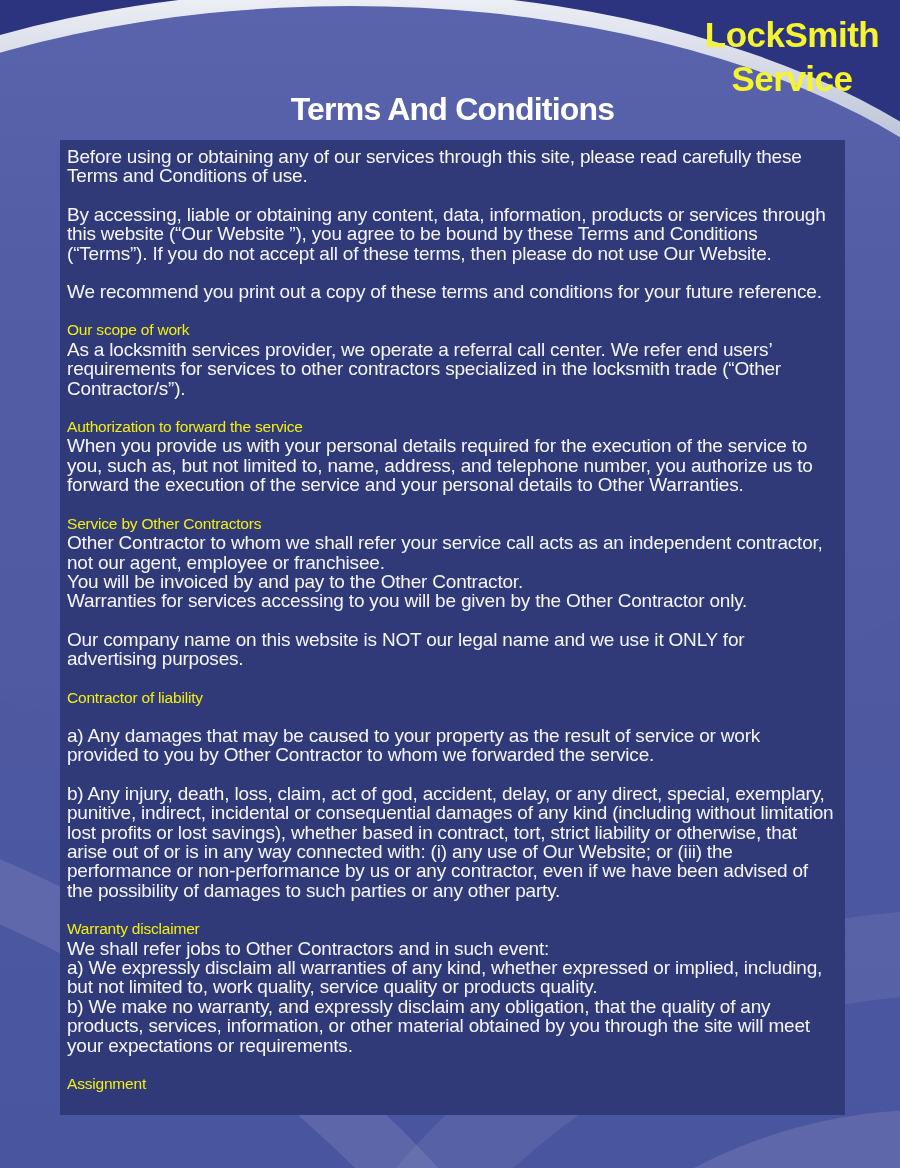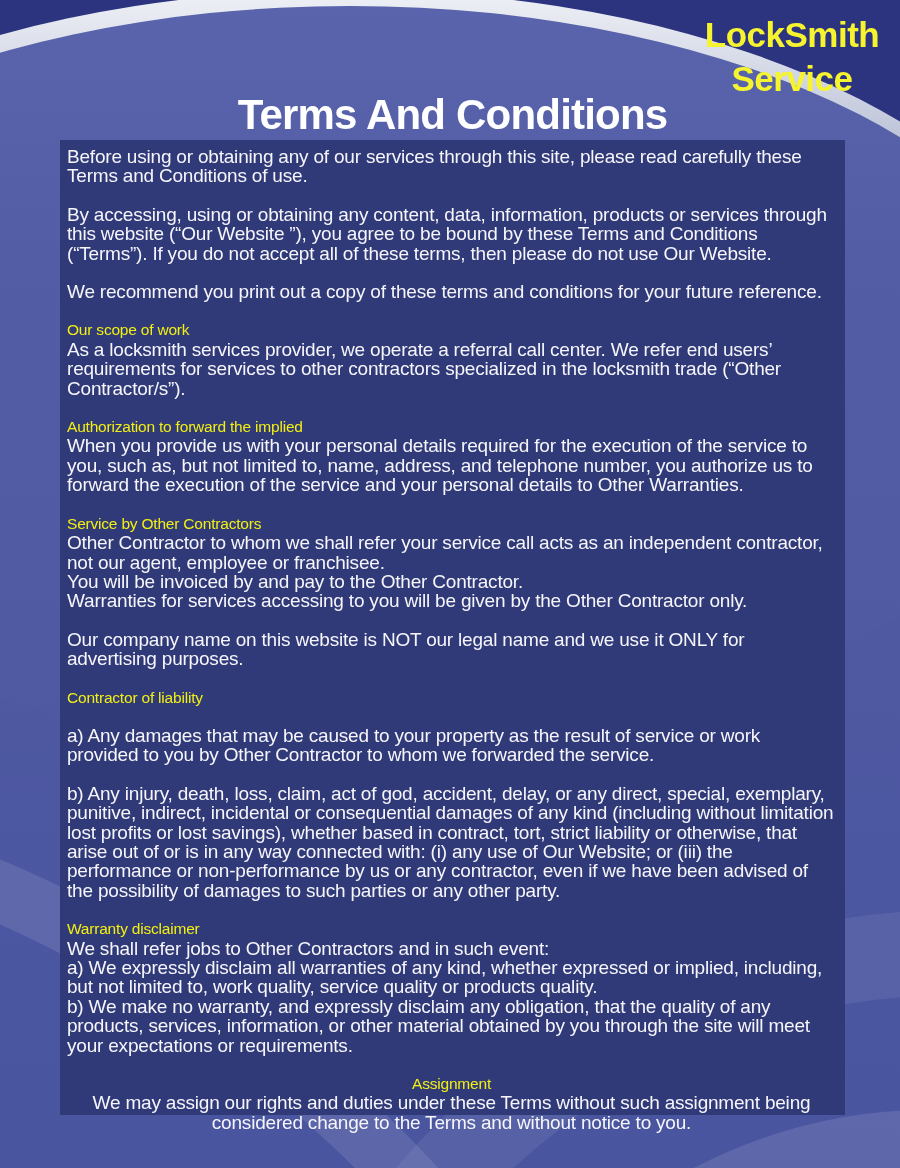--- a/index.html
+++ b/index.html
@@ -70,35 +70,35 @@
     letter-spacing: -0.5px;
   }
 
   .title {
     position: absolute;
     left: 60px; top: 91px;
     width: 785px;
     text-align: center;
     color: #FFFFFF;
     font-weight: bold;
-    font-size: 42px;
+    font-size: 32px;
     letter-spacing: -0.8px;
   }
 
   .panel {
     position: absolute;
     left: 60px; top: 140px;
     width: 785px; height: 975px;
     box-sizing: border-box;
     padding: 7px 9px 0 7px;
     background: #303A79;
   }
 
   .block { margin: 0 0 19px 0; }
-  .block:last-child { margin-bottom: 8px; text-align: center; }
+  .block:last-child { margin-bottom: 8px; }
 
   .heading {
     color: #F2EF12;
     font-weight: normal;
     font-size: 15.5px;
     line-height: 19.4px;
     letter-spacing: -0.2px;
   }
 
   .para {
@@ -129,34 +129,34 @@
 
   <div class="title">Terms And Conditions</div>
 
   <div class="panel">
 
     <div class="block">
       <div class="para">Before using or obtaining any of our services through this site, please read carefully these Terms and Conditions of use.</div>
     </div>
 
     <div class="block">
-      <div class="para">By accessing, using or obtaining any content, data, information, products or services through this website (“Our Website ”), you agree to be bound by these Terms and Conditions (“Terms”). If you do not accept all of these terms, then please do not use Our Website.</div>
+      <div class="para">By accessing, liable or obtaining any content, data, information, products or services through this website (“Our Website ”), you agree to be bound by these Terms and Conditions (“Terms”). If you do not accept all of these terms, then please do not use Our Website.</div>
     </div>
 
     <div class="block">
       <div class="para">We recommend you print out a copy of these terms and conditions for your future reference.</div>
     </div>
 
     <div class="block">
       <div class="heading">Our scope of work</div>
       <div class="para">As a locksmith services provider, we operate a referral call center. We refer end users’ requirements for services to other contractors specialized in the locksmith trade (“Other Contractor/s”).</div>
     </div>
 
     <div class="block">
-      <div class="heading">Authorization to forward the implied</div>
+      <div class="heading">Authorization to forward the service</div>
       <div class="para">When you provide us with your personal details required for the execution of the service to you, such as, but not limited to, name, address, and telephone number, you authorize us to forward the execution of the service and your personal details to Other Warranties.</div>
     </div>
 
     <div class="block">
       <div class="heading">Service by Other Contractors</div>
       <div class="para">Other Contractor to whom we shall refer your service call acts as an independent contractor, not our agent, employee or franchisee.
 You will be invoiced by and pay to the Other Contractor.
 Warranties for services accessing to you will be given by the Other Contractor only.</div>
     </div>
 
@@ -178,17 +178,16 @@
 
     <div class="block">
       <div class="heading">Warranty disclaimer</div>
       <div class="para">We shall refer jobs to Other Contractors and in such event:
 a) We expressly disclaim all warranties of any kind, whether expressed or implied, including, but not limited to, work quality, service quality or products quality.
 b) We make no warranty, and expressly disclaim any obligation, that the quality of any products, services, information, or other material obtained by you through the site will meet your expectations or requirements.</div>
     </div>
 
     <div class="block">
       <div class="heading">Assignment</div>
-      <div class="para">We may assign our rights and duties under these Terms without such assignment being considered change to the Terms and without notice to you.</div>
     </div>
 
   </div>
 </div>
 
 </body></html>

